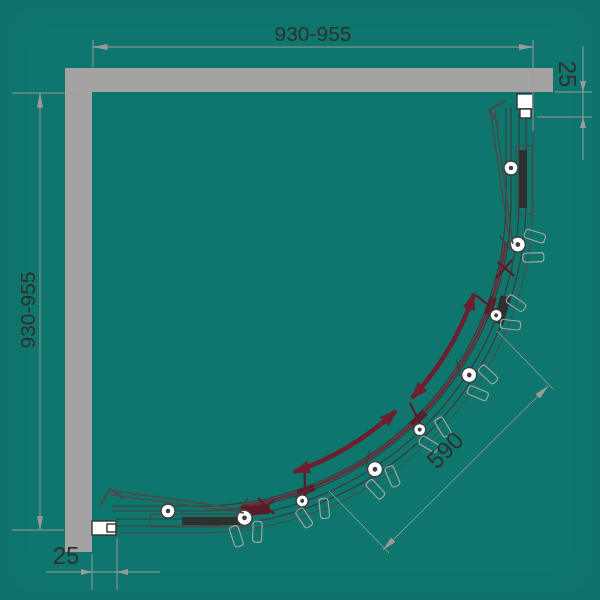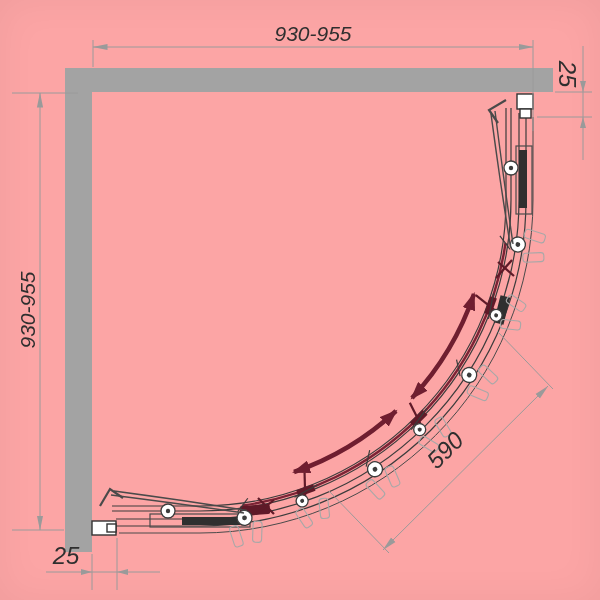--- a/index.html
+++ b/index.html
@@ -1,21 +1,20 @@
 <!DOCTYPE html>
 <html><head>
 <meta charset="utf-8">
 <style>
   html,body{margin:0;padding:0;background:#ffffff;}
   .canvas{
     width:600px;height:600px;position:relative;overflow:hidden;
-    background:#fca5a5;
+    background:#0f766e;
     box-shadow: inset 0 0 40px rgba(0,0,0,0.05);
     font-family:"Liberation Sans", sans-serif;
-    font-style:italic;
   }
   svg{display:block}
   .wall{fill:#a3a3a3;}
   .dimline{stroke:#9a9a9a;stroke-width:1;fill:none;}
   .dimarrow{fill:#9a9a9a;}
   .dimtext{fill:#2f2f2f;font-size:21px;font-family:"Liberation Sans",sans-serif;}
   .dimtext-lg{fill:#2f2f2f;font-size:24px;font-family:"Liberation Sans",sans-serif;}
   .track{stroke:#3c3c3c;stroke-width:1.2;fill:none;}
   .outerline{stroke:#4a4a4a;stroke-width:1;fill:none;}
   .profile{fill:#ffffff;stroke:#333333;stroke-width:1.4;}

